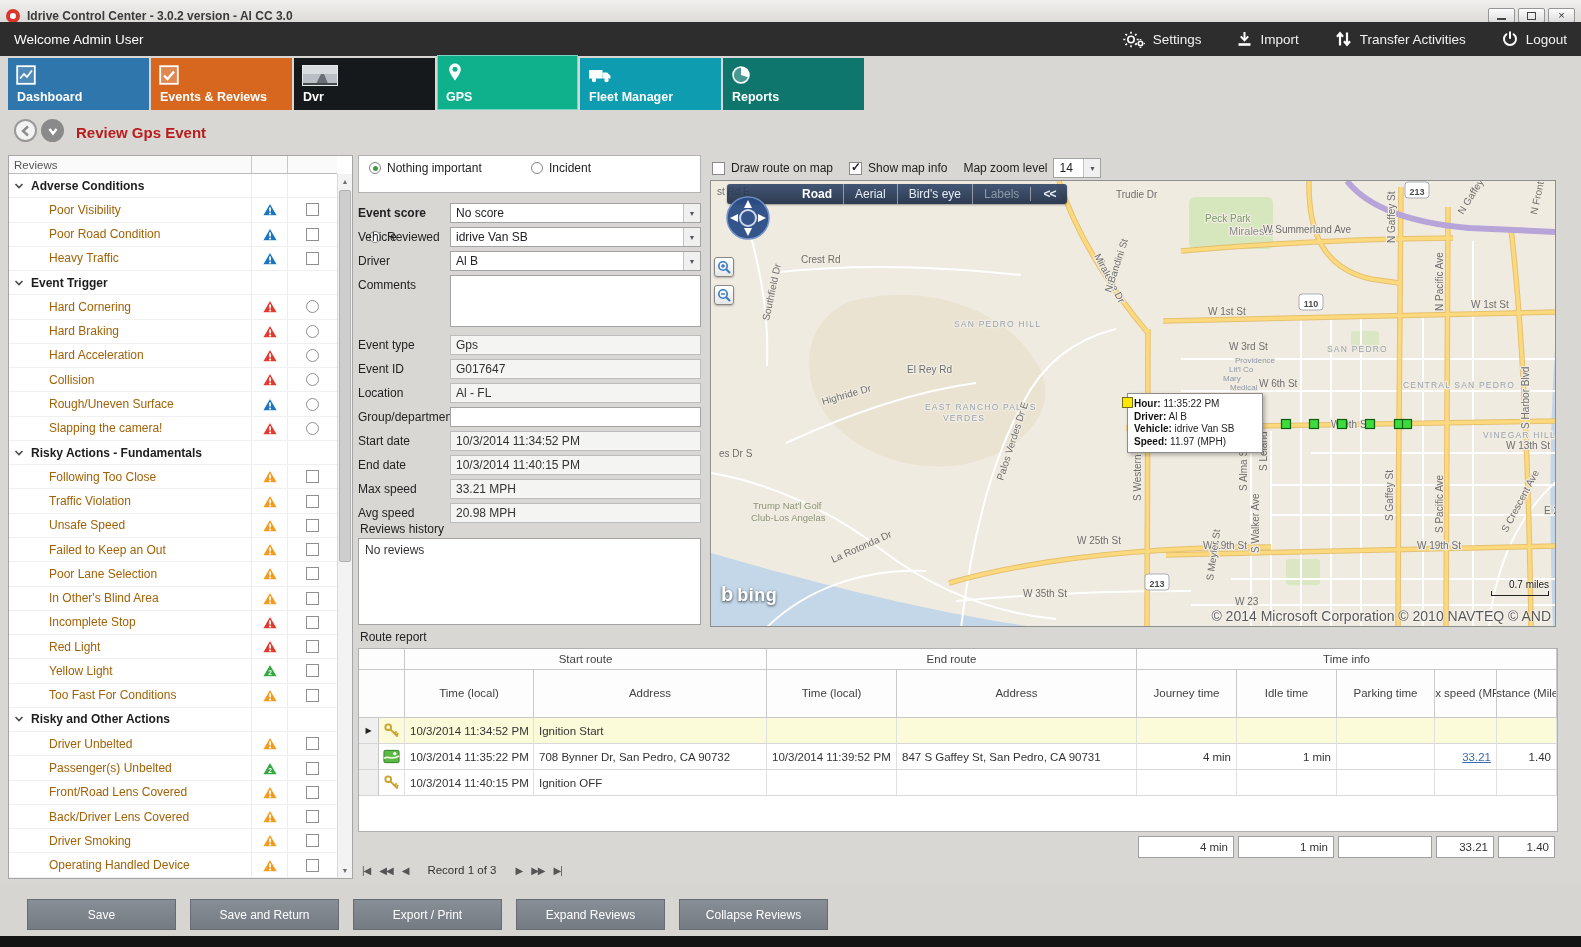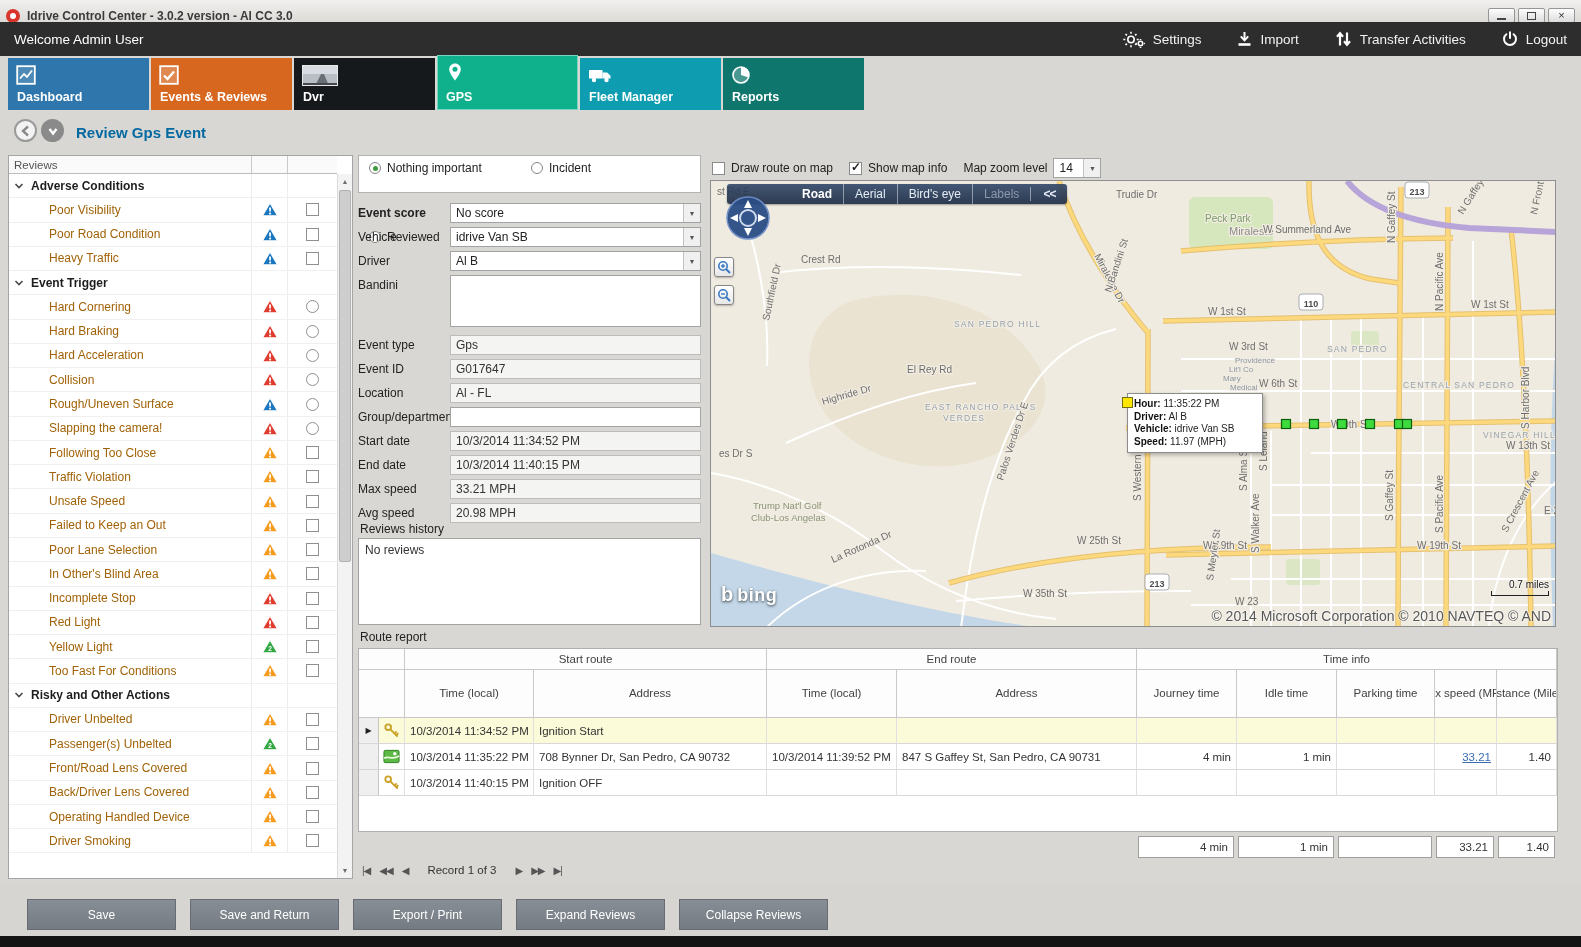--- a/index.html
+++ b/index.html
@@ -26,21 +26,21 @@
 #tabs{position:absolute;left:8px;top:58px;height:52px;display:flex;gap:2px;align-items:flex-end}
 .tab{width:141px;height:52px;position:relative;color:#fff;cursor:pointer;flex:0 0 auto}
 .tab.active{height:55px;box-shadow:inset 0 0 0 1px rgba(255,255,255,.45)}
 .tab-icon{position:absolute;left:8px;top:7px;display:flex}
 .tab-label{position:absolute;left:9px;bottom:6px;font-weight:bold;font-size:12.5px;white-space:nowrap}
 
 
 #back-btn,#down-btn{position:absolute;top:119px;width:23px;height:23px;border-radius:50%;display:flex;align-items:center;justify-content:center;cursor:pointer}
 #back-btn{left:14px;background:#f3f3f3;border:2px solid #9a9a9a}
 #down-btn{left:41px;background:#8a8a8a;border:2px solid #8a8a8a}
-#page-title{position:absolute;left:76px;top:124px;font-size:15px;font-weight:bold;color:#0369a1}
+#page-title{position:absolute;left:76px;top:124px;font-size:15px;font-weight:bold;color:#b91c1c}
 
 
 #reviews-panel{position:absolute;left:8px;top:155px;width:345px;height:724px;background:#fff;border:1px solid #a5a5a5}
 #reviews-header{position:absolute;left:0;top:0;right:15px;height:18px;background:#fafafa;border-bottom:1px solid #bdbdbd;display:grid;grid-template-columns:242px 36px 1fr;font-size:11.5px;color:#555;align-items:stretch}
 #reviews-header .hc{display:flex;align-items:center;padding-left:5px}
 #reviews-header .hc2{border-left:1px solid #c9c9c9}
 #tree-body{position:absolute;left:0;top:18px;right:15px;bottom:0;overflow:hidden}
 .tree-row{display:grid;grid-template-columns:242px 36px 1fr;height:24.27px;border-bottom:1px solid #f0f0f0;align-items:stretch}
 .cell-label{display:flex;align-items:center;overflow:hidden;white-space:nowrap}
 .expander{margin-left:5px;margin-right:7px;display:flex}
@@ -438,20 +438,32 @@
           <svg width="16" height="15" viewBox="0 0 22 20">
             <path d="M11 1.5 L21 18.5 H1 Z" fill="#e03b2e" stroke="#ffffff" stroke-width="1.2"></path>
             <rect x="9.9" y="7" width="2.4" height="6" rx="1.2" fill="#fff"></rect>
             <circle cx="11.1" cy="15.6" r="1.5" fill="#fff"></circle>
           </svg>
         </div>
         <div class="ccell">
           <span class="t-radio"></span>
         </div>
       </div>
+      <div class="tree-row tree-group">
+        <div class="cell-label">
+          <span class="expander">
+            <svg width="10" height="10" viewBox="0 0 10 10">
+              <path d="M1.5 3 L5 6.5 L8.5 3" stroke="#4a4a4a" stroke-width="1.6" fill="none"></path>
+            </svg>
+          </span>
+          <span class="glabel">Risky Actions - Fundamentals</span>
+        </div>
+        <div class="icell"></div>
+        <div class="ccell"></div>
+      </div>
       <div class="tree-row tree-item">
         <div class="cell-label">
           <span class="ilabel">Following Too Close</span>
         </div>
         <div class="icell">
           <svg width="16" height="15" viewBox="0 0 22 20">
             <path d="M11 1.5 L21 18.5 H1 Z" fill="#f49b1d" stroke="#ffffff" stroke-width="1.2"></path>
             <rect x="9.9" y="7" width="2.4" height="6" rx="1.2" fill="#fff"></rect>
             <circle cx="11.1" cy="15.6" r="1.5" fill="#fff"></circle>
           </svg>
@@ -660,36 +672,36 @@
             <rect x="9.9" y="7" width="2.4" height="6" rx="1.2" fill="#fff"></rect>
             <circle cx="11.1" cy="15.6" r="1.5" fill="#fff"></circle>
           </svg>
         </div>
         <div class="ccell">
           <span class="t-check"></span>
         </div>
       </div>
       <div class="tree-row tree-item">
         <div class="cell-label">
+          <span class="ilabel">Driver Smoking</span>
+        </div>
+        <div class="icell">
+          <svg width="16" height="15" viewBox="0 0 22 20">
+            <path d="M11 1.5 L21 18.5 H1 Z" fill="#f49b1d" stroke="#ffffff" stroke-width="1.2"></path>
+            <rect x="9.9" y="7" width="2.4" height="6" rx="1.2" fill="#fff"></rect>
+            <circle cx="11.1" cy="15.6" r="1.5" fill="#fff"></circle>
+          </svg>
+        </div>
+        <div class="ccell">
+          <span class="t-check"></span>
+        </div>
+      </div>
+      <div class="tree-row tree-item">
+        <div class="cell-label">
           <span class="ilabel">Operating Handled Device</span>
-        </div>
-        <div class="icell">
-          <svg width="16" height="15" viewBox="0 0 22 20">
-            <path d="M11 1.5 L21 18.5 H1 Z" fill="#f49b1d" stroke="#ffffff" stroke-width="1.2"></path>
-            <rect x="9.9" y="7" width="2.4" height="6" rx="1.2" fill="#fff"></rect>
-            <circle cx="11.1" cy="15.6" r="1.5" fill="#fff"></circle>
-          </svg>
-        </div>
-        <div class="ccell">
-          <span class="t-check"></span>
-        </div>
-      </div>
-      <div class="tree-row tree-item">
-        <div class="cell-label">
-          <span class="ilabel">Driver Smoking</span>
         </div>
         <div class="icell">
           <svg width="16" height="15" viewBox="0 0 22 20">
             <path d="M11 1.5 L21 18.5 H1 Z" fill="#f49b1d" stroke="#ffffff" stroke-width="1.2"></path>
             <rect x="9.9" y="7" width="2.4" height="6" rx="1.2" fill="#fff"></rect>
             <circle cx="11.1" cy="15.6" r="1.5" fill="#fff"></circle>
           </svg>
         </div>
         <div class="ccell">
           <span class="t-check"></span>
@@ -739,21 +751,21 @@
     <div class="form-row">
       <span class="f-label">Driver</span>
       <div class="f-ctrl">
         <div class="dd">
           <span>Al B</span>
           <span class="dd-arrow">▼</span>
         </div>
       </div>
     </div>
     <div class="form-row tall">
-      <span class="f-label">Bandini</span>
+      <span class="f-label">Comments</span>
       <div class="f-ctrl">
         <div class="txtarea"></div>
       </div>
     </div>
     <div class="form-row">
       <span class="f-label">Event type</span>
       <div class="f-ctrl">
         <div class="ro">Gps</div>
       </div>
     </div>

